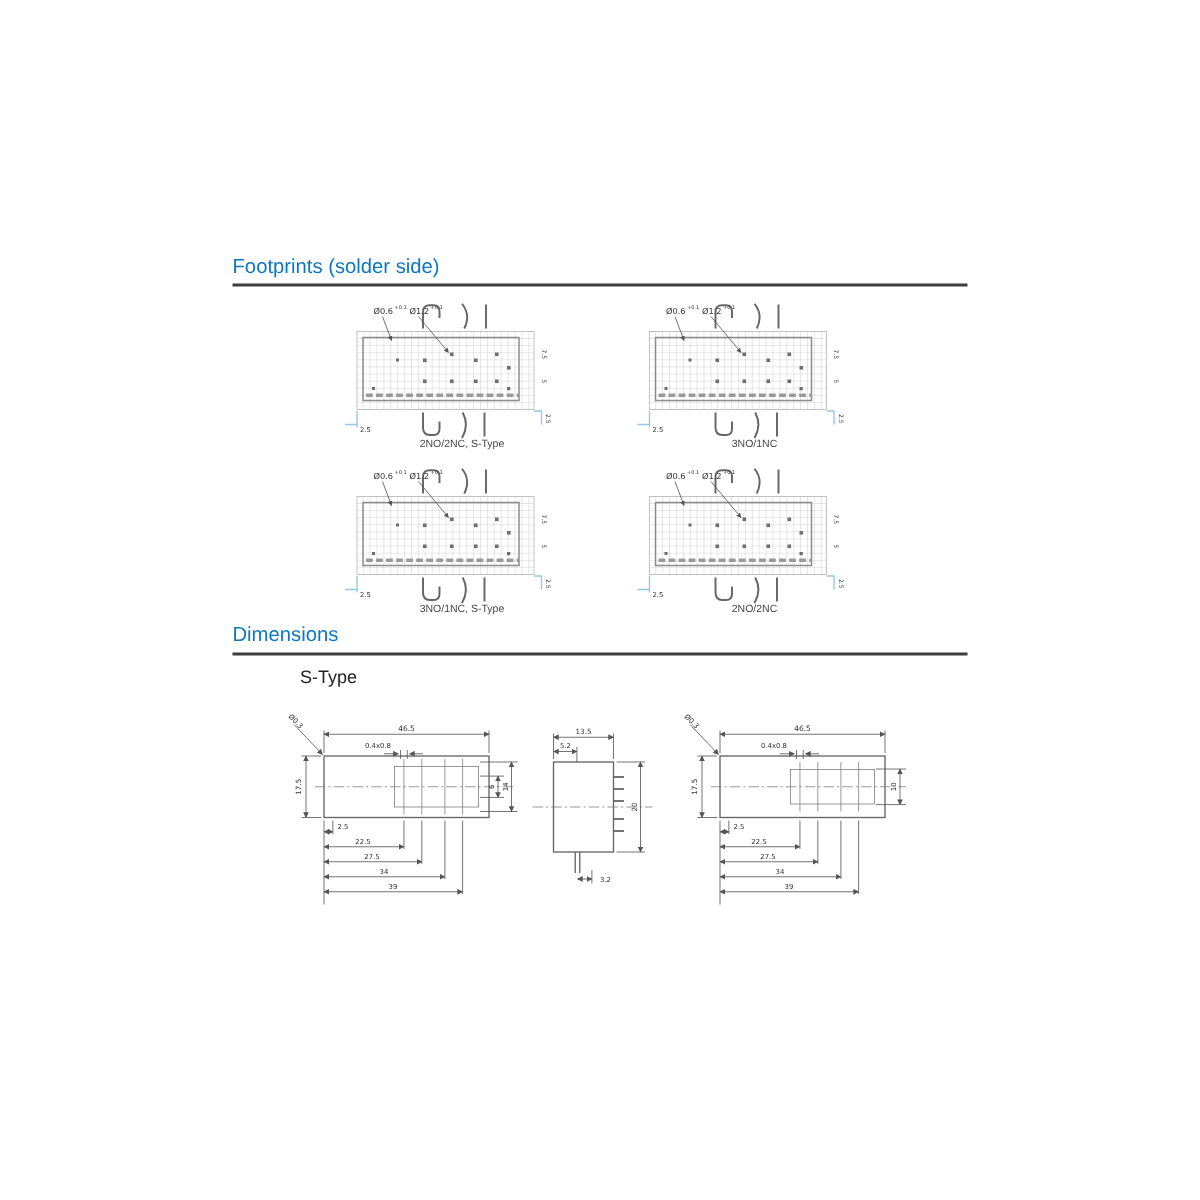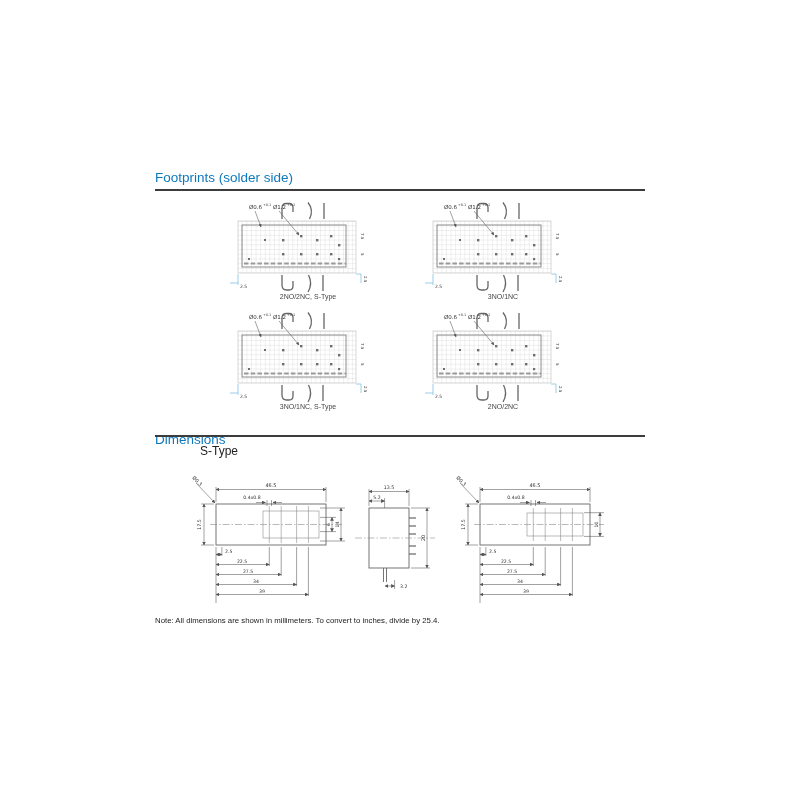--- a/index.html
+++ b/index.html
@@ -285,21 +285,21 @@
   </g>
   <g>
     <path d="M128,77 H133 V86" stroke="#8fc8e8" stroke-width="0.9" fill="none"></path>
     <text x="136" y="79" font-size="4" transform="rotate(90 136 79)">2.5</text>
   </g>
 </svg>
 </div>
     <div class="fp-caption">2NO/2NC</div>
   </div>
 
-  <div class="sec-title" style="left:155px;top:432px;">Dimensions</div>
+  <div class="sec-title" style="left:155px;top:415px;">Dimensions</div>
   <div class="sec-rule" style="top:435px;"></div>
   <div class="subtitle" style="left:200px;top:444px;">S-Type</div>
 
   <svg style="position:absolute;left:188px;top:456px;" width="160" height="150" viewBox="0 0 160 150">
     <defs>
       <marker id="m1" viewBox="0 0 10 10" refX="9" refY="5" markerWidth="7" markerHeight="7" orient="auto-start-reverse">
         <path d="M0,0L10,5L0,10z" fill="#555"></path>
       </marker>
     </defs>
     <rect x="28" y="48" width="110" height="41" class="dln"></rect>
@@ -462,15 +462,14 @@
       <text x="54" y="106.5" font-size="4.6" text-anchor="middle">22.5</text>
       <line x1="28" y1="118.5" x2="93.2" y2="118.5" class="dim" marker-start="url(#m3)" marker-end="url(#m3)"></line>
       <text x="60" y="116.5" font-size="4.6" text-anchor="middle">27.5</text>
       <line x1="28" y1="128.5" x2="108.6" y2="128.5" class="dim" marker-start="url(#m3)" marker-end="url(#m3)"></line>
       <text x="68" y="126.5" font-size="4.6" text-anchor="middle">34</text>
       <line x1="28" y1="138.5" x2="120.4" y2="138.5" class="dim" marker-start="url(#m3)" marker-end="url(#m3)"></line>
       <text x="74" y="136.5" font-size="4.6" text-anchor="middle">39</text>
     </g>
   </svg>
 
-  <div class="note" style="left:155px;top:616px;">Note: All dimensions are shown in millimeters. To convert to inches, divide by 25.4.</div>
 
 </div>
 
 </body></html>

